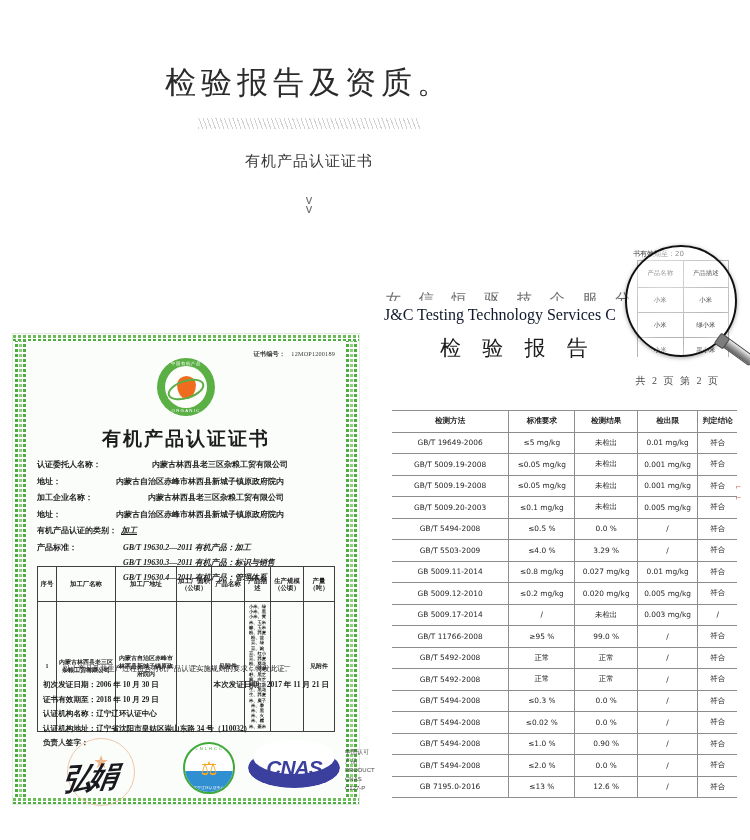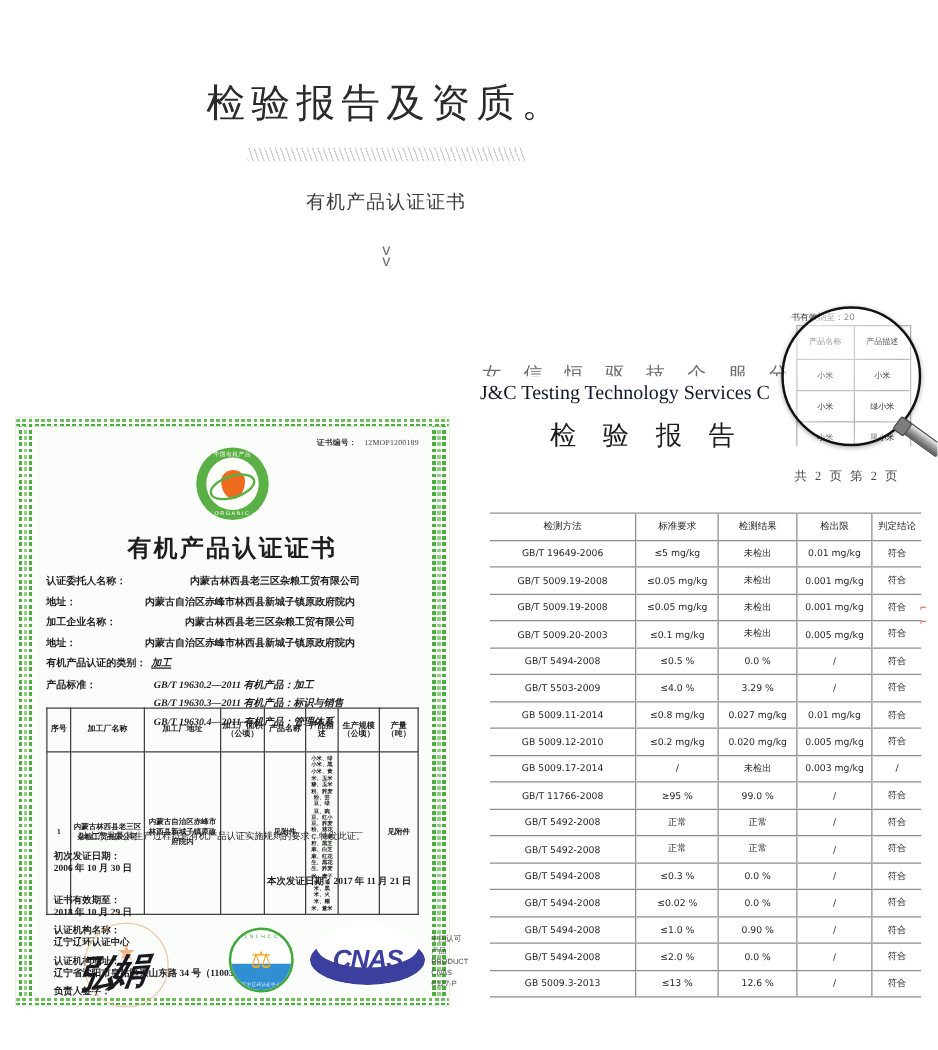--- a/index.html
+++ b/index.html
@@ -114,21 +114,21 @@
   .ctable th{font-size:6.4px;line-height:7.5px;height:30px;}
   .ctable td.body{height:62px;line-height:8px;font-size:6px;}
   .ctable td.desc{font-size:4.3px;line-height:5.2px;text-align:center;padding:2px;}
 
   .cert-note{
     position:absolute;left:10px;right:4px;top:320px;font-size:7.4px;
     font-family:"Liberation Serif","DejaVu Serif",serif;font-weight:400;color:#1c1c1c;padding-left:20px;
   }
   .dates{position:absolute;left:10px;right:4px;top:336px;
     font-family:"Liberation Serif","DejaVu Serif",serif;font-size:7.6px;font-weight:700;color:#1c1c1c;}
-  .drow{display:flex;margin-bottom:4.5px;flex-direction:column;}
+  .drow{display:flex;margin-bottom:4.5px;}
   .drow .d2{margin-left:auto;padding-right:6px;}
 
   .sig-area{position:absolute;left:10px;right:6px;top:400px;height:60px;}
   .stamp{
     position:absolute;left:24px;top:-6px;width:66px;height:66px;border-radius:50%;
     border:1.6px solid #eab48e;opacity:.75;
   }
   .stamp-star{
     position:absolute;left:50%;top:14px;transform:translateX(-50%);
     color:#eda265;font-size:18px;line-height:18px;
@@ -196,21 +196,21 @@
 
   .rtable{
     position:absolute;left:12px;top:124px;width:345px;border-collapse:collapse;
     font-family:"DejaVu Sans","Liberation Sans",sans-serif;
   }
   .rtable th,.rtable td{
     border:1px solid #8d8d8d;border-left:none;border-right:none;
     font-size:7.4px;color:#1f1f1f;text-align:center;height:20.5px;
     padding:0;white-space:nowrap;
   }
-  .rtable th{font-size:7.6px;font-weight:400;margin-top:22px;}
+  .rtable th{font-size:7.6px;font-weight:700;margin-top:22px;}
   .rtable td.vsep,.rtable th.vsep{border-left:1px solid #8d8d8d;}
   .rtable .c1{width:118px;}
   .rtable .c2{width:66px;}
   .rtable .c3{width:62px;}
   .rtable .c4{width:60px;}
   .rtable .c5{width:39px;}
 
   .red-mark{
     position:absolute;right:5px;top:195px;width:9px;height:46px;
     color:#cf4139;font-size:9px;line-height:11px;opacity:.85;
@@ -530,21 +530,21 @@
             <td class="c5 vsep">符合</td>
           </tr>
         <tr>
             <td class="c1">GB/T 5494-2008</td>
             <td class="c2 vsep">≤2.0 %</td>
             <td class="c3 vsep">0.0  %</td>
             <td class="c4 vsep">/</td>
             <td class="c5 vsep">符合</td>
           </tr>
         <tr>
-            <td class="c1">GB 5009.3-2013</td>
+            <td class="c1">GB 7195.0-2016</td>
             <td class="c2 vsep">≤13 %</td>
             <td class="c3 vsep">12.6  %</td>
             <td class="c4 vsep">/</td>
             <td class="c5 vsep">符合</td>
           </tr>
       </tbody>
     </table>
 
     <div class="red-mark">⌐<br>⌐</div>
   </div>

